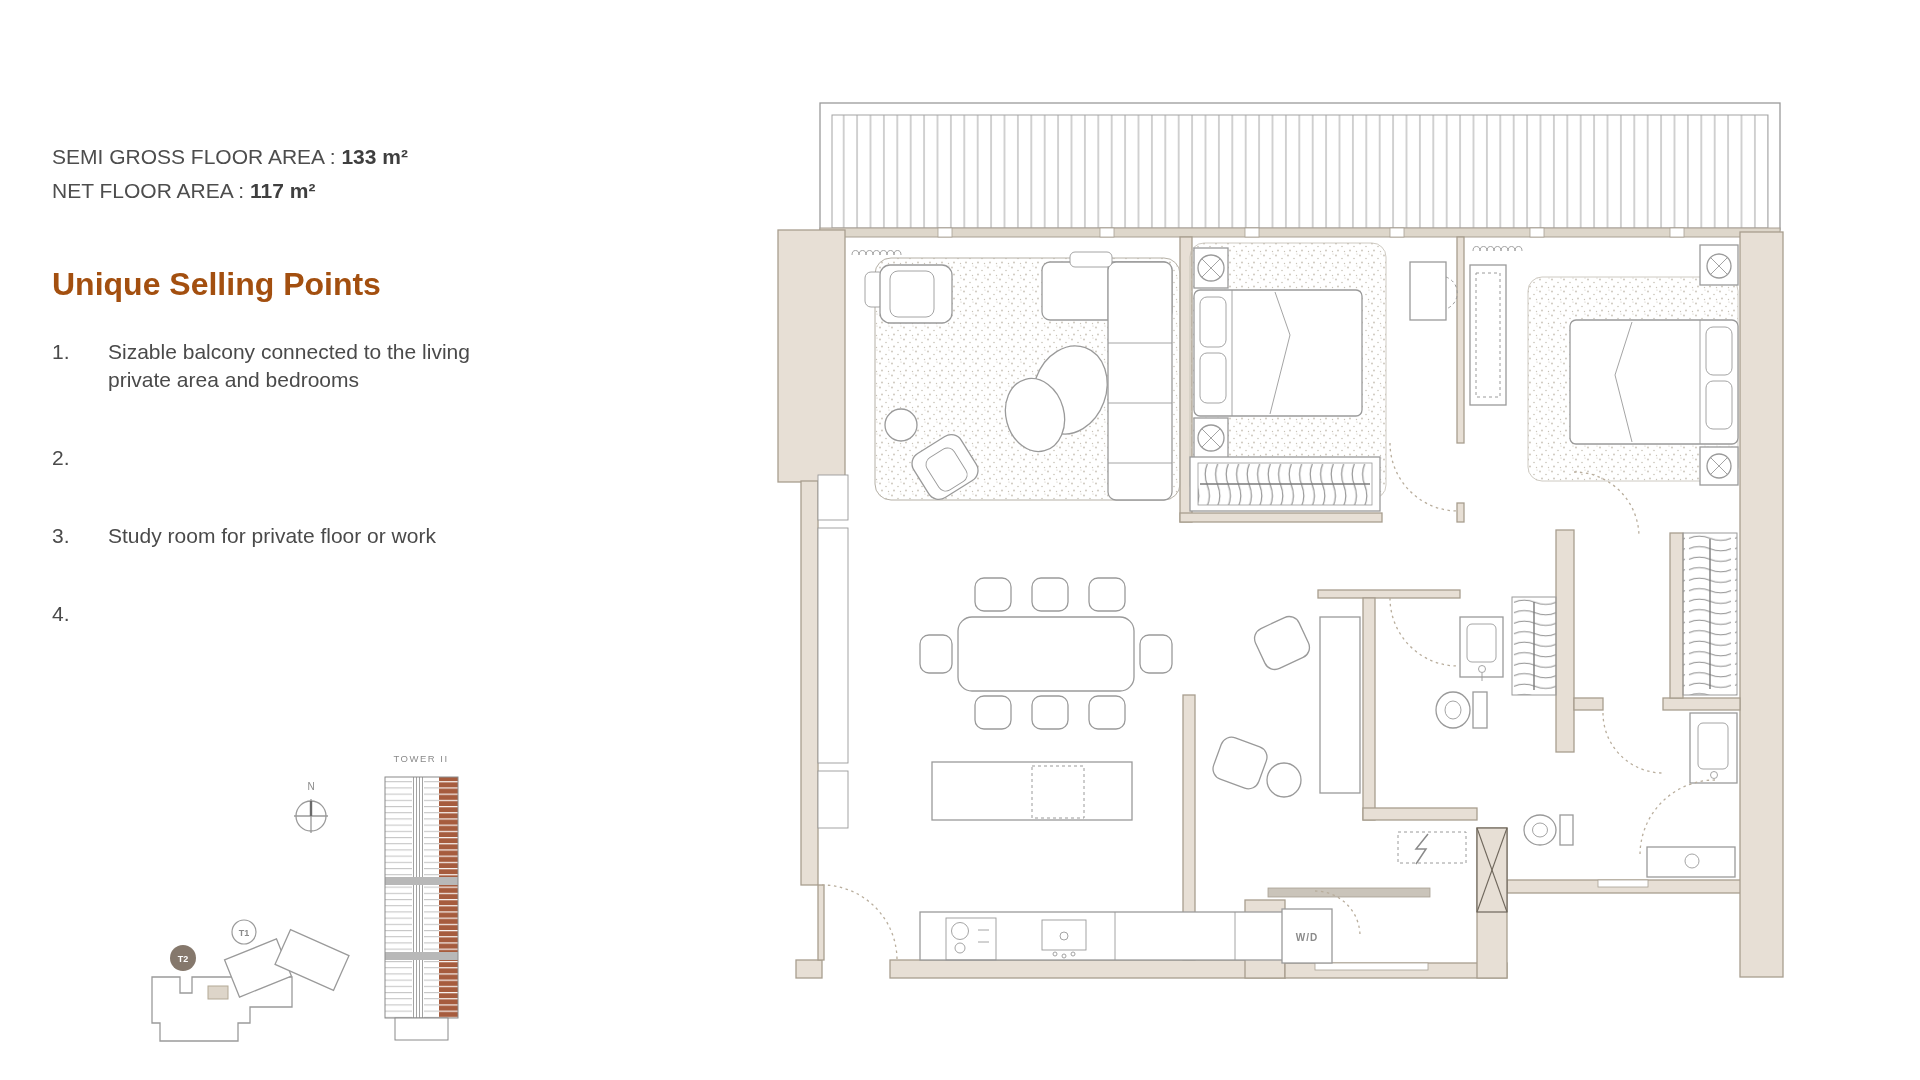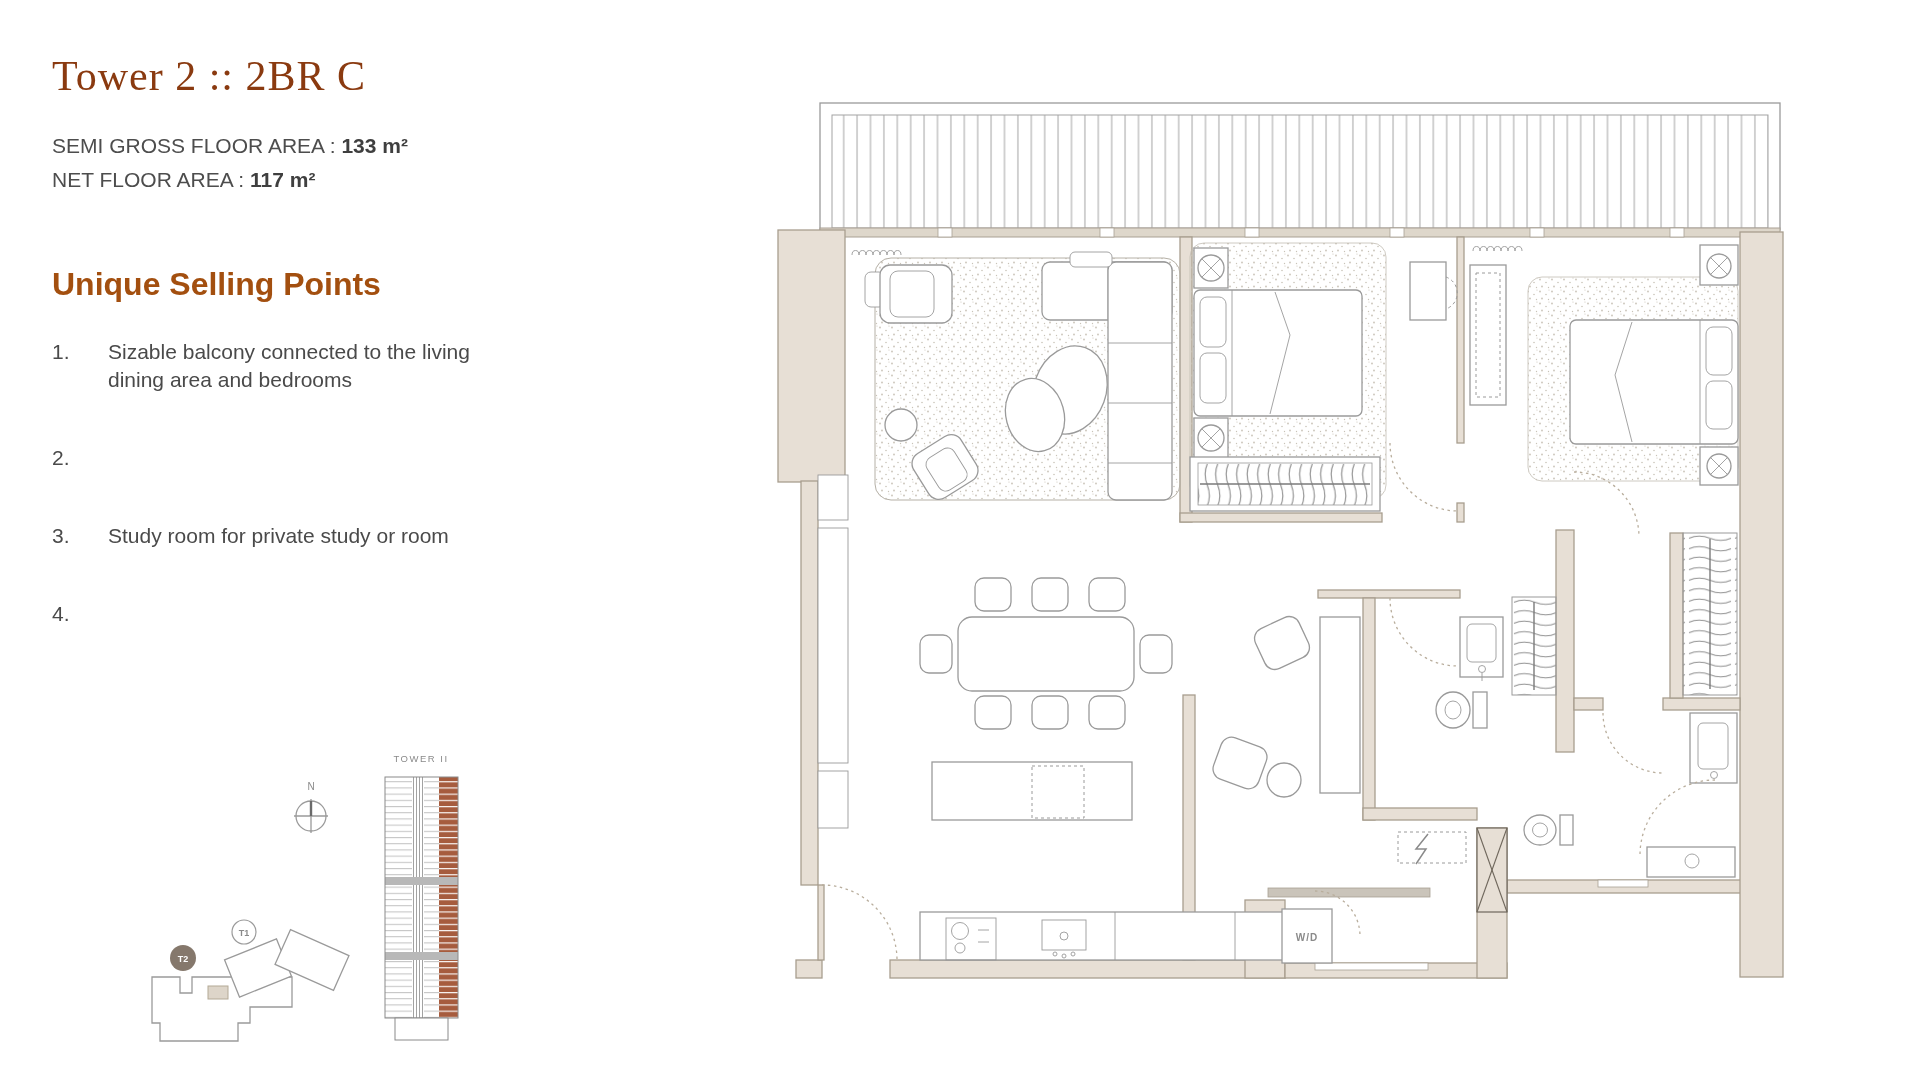--- a/index.html
+++ b/index.html
@@ -6,21 +6,21 @@
     --title-brown:#8a3a10; --usp-brown:#a34f0f; --body-gray:#4d4d4d;
     --wall-beige:#e7dfd5; --wall-stroke:#a89e8f; --line-gray:#9a9a9a;
     --unit-brown:#a65c3e; --band-gray:#b8b8b8; --badge-taupe:#85786c;
   }
   *{box-sizing:border-box}
   html,body{margin:0;padding:0;background:#fff}
   .page{position:relative;width:1920px;height:1080px;background:#fff;overflow:hidden;
         font-family:"Liberation Sans",sans-serif}
   .title{position:absolute;left:52px;top:52px;font-family:"Liberation Serif",serif;
          font-size:42px;color:var(--title-brown);letter-spacing:1px}
-  .areas{position:absolute;left:52px;top:129px;font-size:21px;color:var(--body-gray);
+  .areas{position:absolute;left:52px;top:140px;font-size:21px;color:var(--body-gray);
          line-height:34px;white-space:nowrap}
   .areas b{color:#3f3f3f}
   .usp-heading{position:absolute;left:52px;top:266px;font-size:32px;font-weight:700;
                color:var(--usp-brown)}
   .usp-list{position:absolute;left:52px;top:338px;width:450px;font-size:21px;
             color:#4a4a4a;line-height:28px}
   .usp-item{display:flex;margin-bottom:50px}
   .usp-num{width:56px;flex:0 0 56px}
   .usp-text{width:380px}
   svg text{font-family:"Liberation Sans",sans-serif}
@@ -30,46 +30,45 @@
   .thin{stroke-width:0.9}
   .dash{fill:none;stroke:#b9ae9d;stroke-width:1.3;stroke-dasharray:2.5 3.5}
   .dashg{fill:none;stroke:var(--line-gray);stroke-width:1;stroke-dasharray:3 3}
   .gtxt{fill:#8a8a8a}
 </style>
 </head>
 <body>
 
 <div class="page">
 
-  <div class="title">Tower 2 :: 2BR C</div>
 
   <div class="areas">
     <div>
       <span>SEMI GROSS FLOOR AREA :</span>
       <b>133 m²</b>
     </div>
     <div>
       <span>NET FLOOR AREA :</span>
       <b>117 m²</b>
     </div>
   </div>
 
   <div class="usp-heading">Unique Selling Points</div>
 
   <div class="usp-list">
     <div class="usp-item">
       <span class="usp-num">1.</span>
-      <span class="usp-text">Sizable balcony connected to the living dining area and bedrooms</span>
+      <span class="usp-text">Sizable balcony connected to the living private area and bedrooms</span>
     </div>
     <div class="usp-item">
       <span class="usp-num">2.</span>
     </div>
     <div class="usp-item">
       <span class="usp-num">3.</span>
-      <span class="usp-text">Study room for private study or room</span>
+      <span class="usp-text">Study room for private floor or work</span>
     </div>
     <div class="usp-item">
       <span class="usp-num">4.</span>
     </div>
   </div>
 
   <svg style="position:absolute;left:120px;top:750px" width="360" height="300" viewBox="120 750 360 300">
     <defs>
       <pattern id="floors" patternUnits="userSpaceOnUse" width="10" height="6.2">
         <line x1="0" y1="0.6" x2="10" y2="0.6" stroke="#9f9f9f" stroke-width="0.7"></line>

